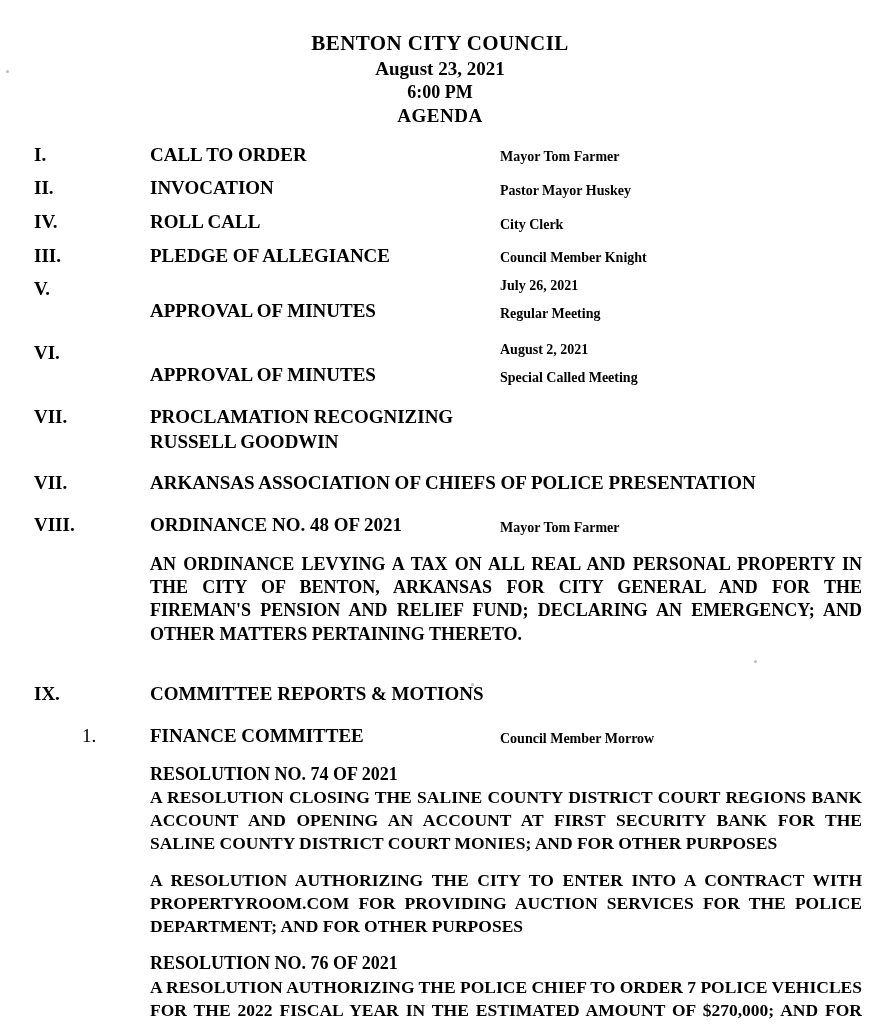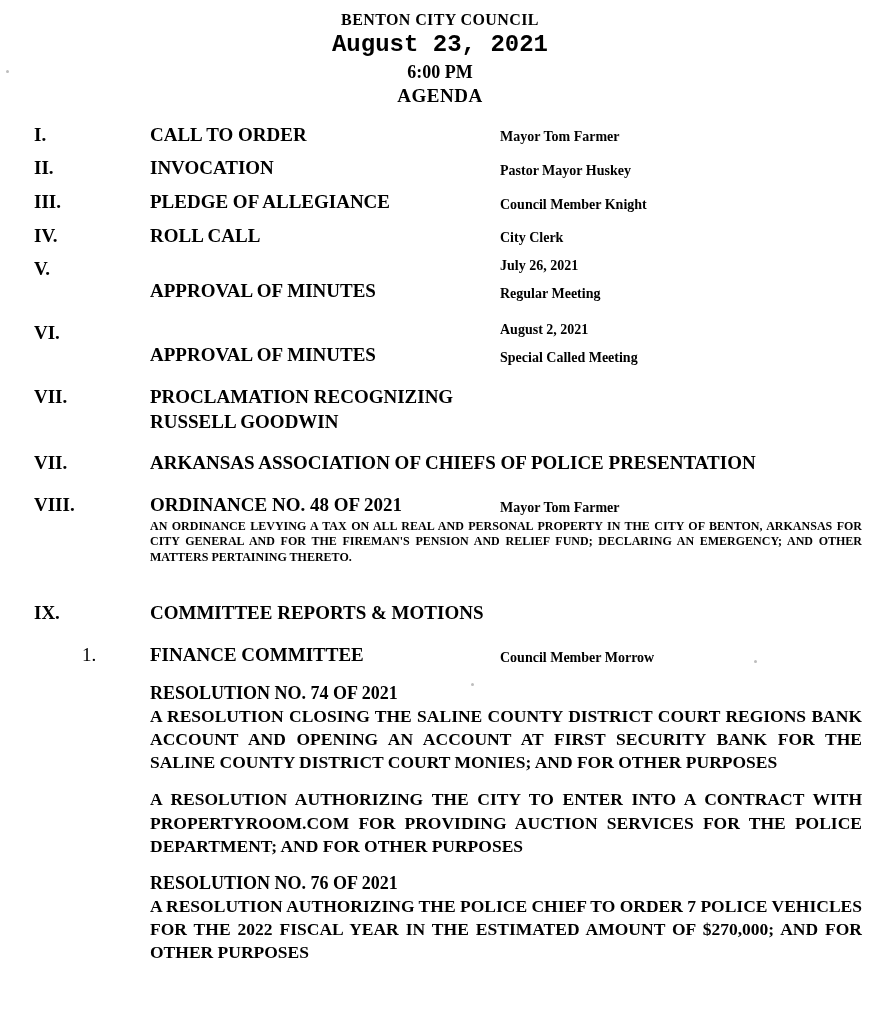--- a/index.html
+++ b/index.html
@@ -23,26 +23,26 @@
   }
   .header {
     text-align: center;
     padding-top: 10px;
   }
   .header .line {
     font-weight: bold;
     line-height: 1.28;
   }
   .header .title {
-    font-size: 16px;
+    font-size: 21px;
     letter-spacing: 0.4px;
+    margin-top: 20px;
   }
   .header .date {
-    font-size: 24px;
-    font-family: Liberation Mono, monospace;
+    font-size: 19px;
   }
   .header .time {
     font-size: 18px;
   }
   .header .agenda {
     font-size: 19px;
     letter-spacing: 0.5px;
   }
 
   .body-wrap {
@@ -90,25 +90,25 @@
     font-size: 14px;
     line-height: 1.35;
     flex: 1 1 auto;
   }
   .assignee .second {
     display: block;
     margin-top: 9px;
   }
   .ordinance-body {
     font-weight: bold;
-    font-size: 12px;
+    font-size: 18px;
     line-height: 1.3;
     text-align: justify;
     text-align-last: left;
-    margin-top: 1px;
+    margin-top: 15px;
   }
   .para {
     font-weight: bold;
     font-size: 17.5px;
     line-height: 1.32;
     text-align: justify;
     text-align-last: left;
   }
   .reso-block {
     margin-top: 14px;
@@ -164,35 +164,35 @@
       <div class="num">II.</div>
       <div class="content">
         <div class="titlecol">
           <div class="subject">INVOCATION</div>
           <div class="assignee">Pastor Mayor Huskey</div>
         </div>
       </div>
     </div>
 
     <div class="row">
+      <div class="num">IV.</div>
+      <div class="content">
+        <div class="titlecol">
+          <div class="subject">ROLL CALL</div>
+          <div class="assignee">City Clerk</div>
+        </div>
+      </div>
+    </div>
+
+    <div class="row">
       <div class="num">III.</div>
       <div class="content">
         <div class="titlecol">
           <div class="subject">PLEDGE OF ALLEGIANCE</div>
           <div class="assignee">Council Member Knight</div>
-        </div>
-      </div>
-    </div>
-
-    <div class="row">
-      <div class="num">IV.</div>
-      <div class="content">
-        <div class="titlecol">
-          <div class="subject">ROLL CALL</div>
-          <div class="assignee">City Clerk</div>
         </div>
       </div>
     </div>
 
     <div class="row">
       <div class="num">V.</div>
       <div class="content">
         <div class="titlecol">
           <div class="subject">APPROVAL OF MINUTES</div>
           <div class="assignee">

